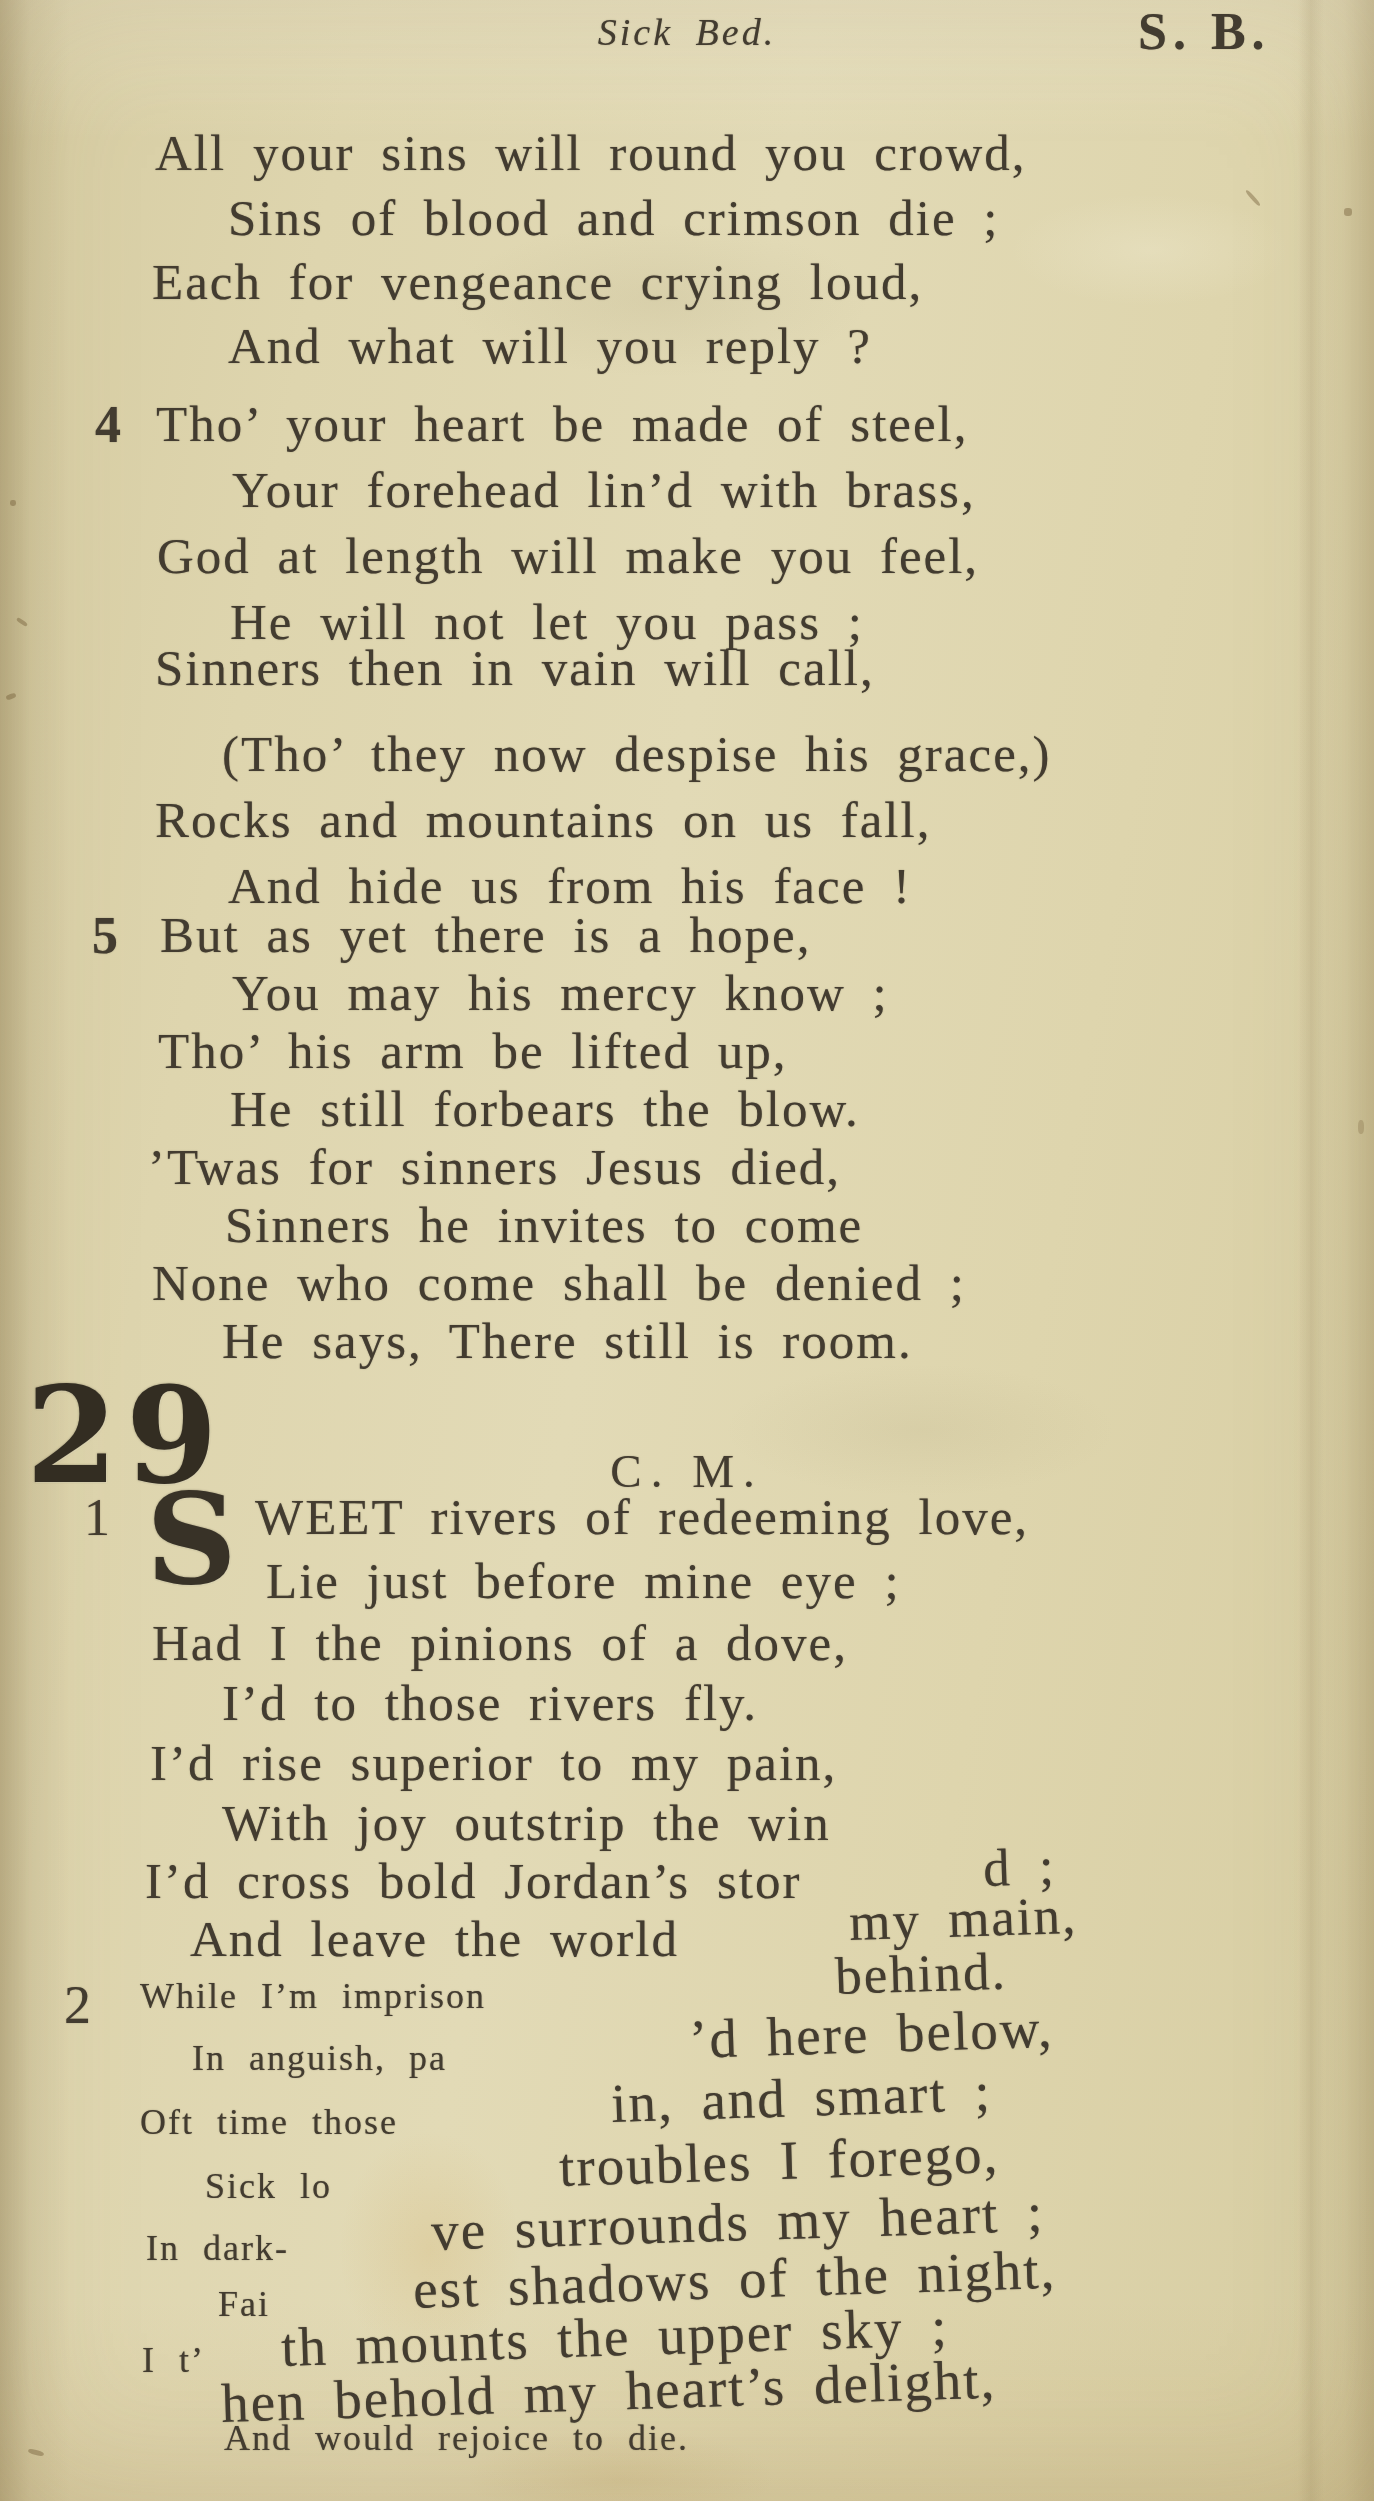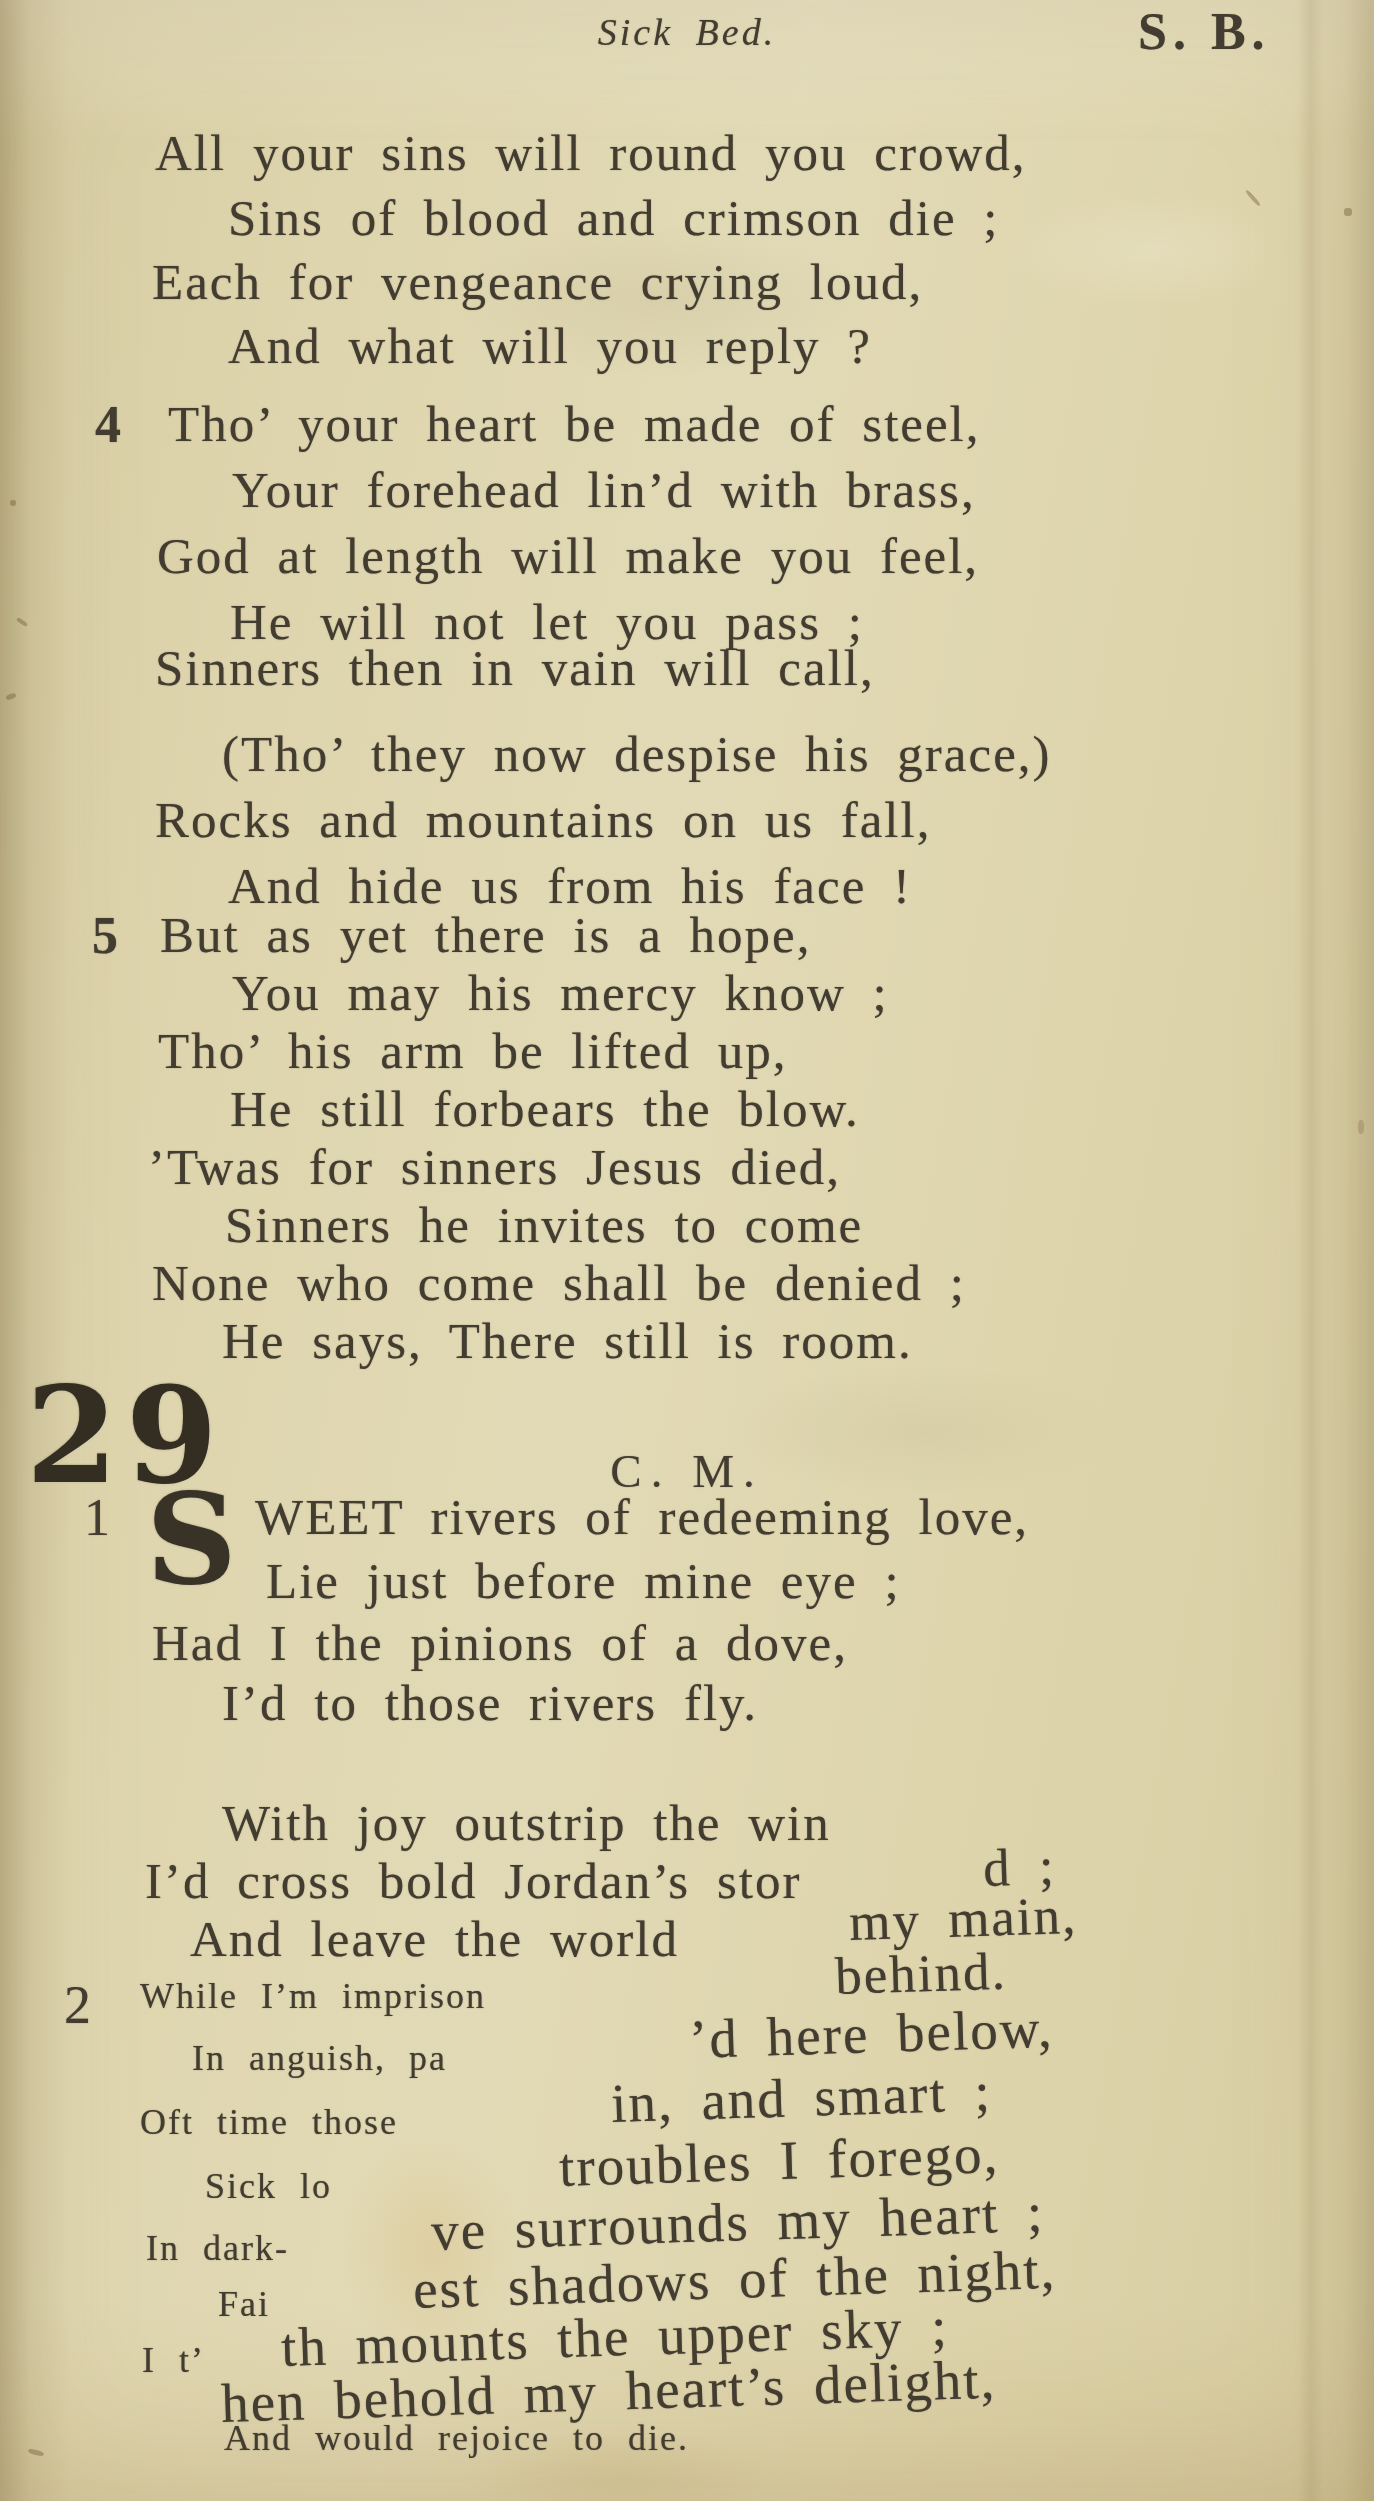--- a/index.html
+++ b/index.html
@@ -85,21 +85,21 @@
 
   <div class="title">Sick Bed.</div>
   <div class="meter-abbrev">S. B.</div>
 
   <div class="line" style="left:155px;top:128px;">All your sins will round you crowd,</div>
   <div class="line" style="left:228px;top:193px;">Sins of blood and crimson die ;</div>
   <div class="line" style="left:152px;top:257px;">Each for vengeance crying loud,</div>
   <div class="line" style="left:228px;top:321px;">And what will you reply ?</div>
 
   <div class="stanza-num" style="left:95px;top:399px;">4</div>
-  <div class="line" style="left:168px;top:399px;">Tho’ your heart be made of steel,</div>
+  <div class="line" style="left:156px;top:399px;">Tho’ your heart be made of steel,</div>
   <div class="line" style="left:232px;top:465px;">Your forehead lin’d with brass,</div>
   <div class="line" style="left:157px;top:531px;">God at length will make you feel,</div>
   <div class="line" style="left:230px;top:597px;">He will not let you pass ;</div>
   <div class="line" style="left:155px;top:643px;">Sinners then in vain will call,</div>
   <div class="line" style="left:222px;top:729px;">(Tho’ they now despise his grace,)</div>
   <div class="line" style="left:155px;top:795px;">Rocks and mountains on us fall,</div>
   <div class="line" style="left:228px;top:861px;">And hide us from his face !</div>
 
   <div class="stanza-num" style="left:92px;top:910px;">5</div>
   <div class="line" style="left:160px;top:910px;">But as yet there is a hope,</div>
@@ -113,20 +113,21 @@
 
   <div class="hymn-number">29</div>
   <div class="hymn-meter">C. M.</div>
 
   <div class="stanza-num" style="left:84px;top:1492px;font-weight:400;">1</div>
   <div class="dropcap">S</div>
   <div class="line" style="left:255px;top:1492px;">WEET rivers of redeeming love,</div>
   <div class="line" style="left:266px;top:1556px;">Lie just before mine eye ;</div>
   <div class="line" style="left:152px;top:1618px;">Had I the pinions of a dove,</div>
   <div class="line" style="left:222px;top:1678px;">I’d to those rivers fly.</div>
+  <div class="line" style="left:150px;top:1738px;">I’d rise superior to my pain,</div>
 
   <div class="line" style="left:222px;top:1798px;">With joy outstrip the win</div>
   <div class="line frag d-frag" style="left:984px;top:1842px;">d ;</div>
 
   <div class="line" style="left:145px;top:1856px;">I’d cross bold Jordan’s stor</div>
   <div class="line frag d-frag" style="left:850px;top:1896px;">my main,</div>
 
   <div class="line" style="left:190px;top:1914px;">And leave the world</div>
   <div class="line frag d-frag" style="left:836px;top:1950px;">behind.</div>
 

